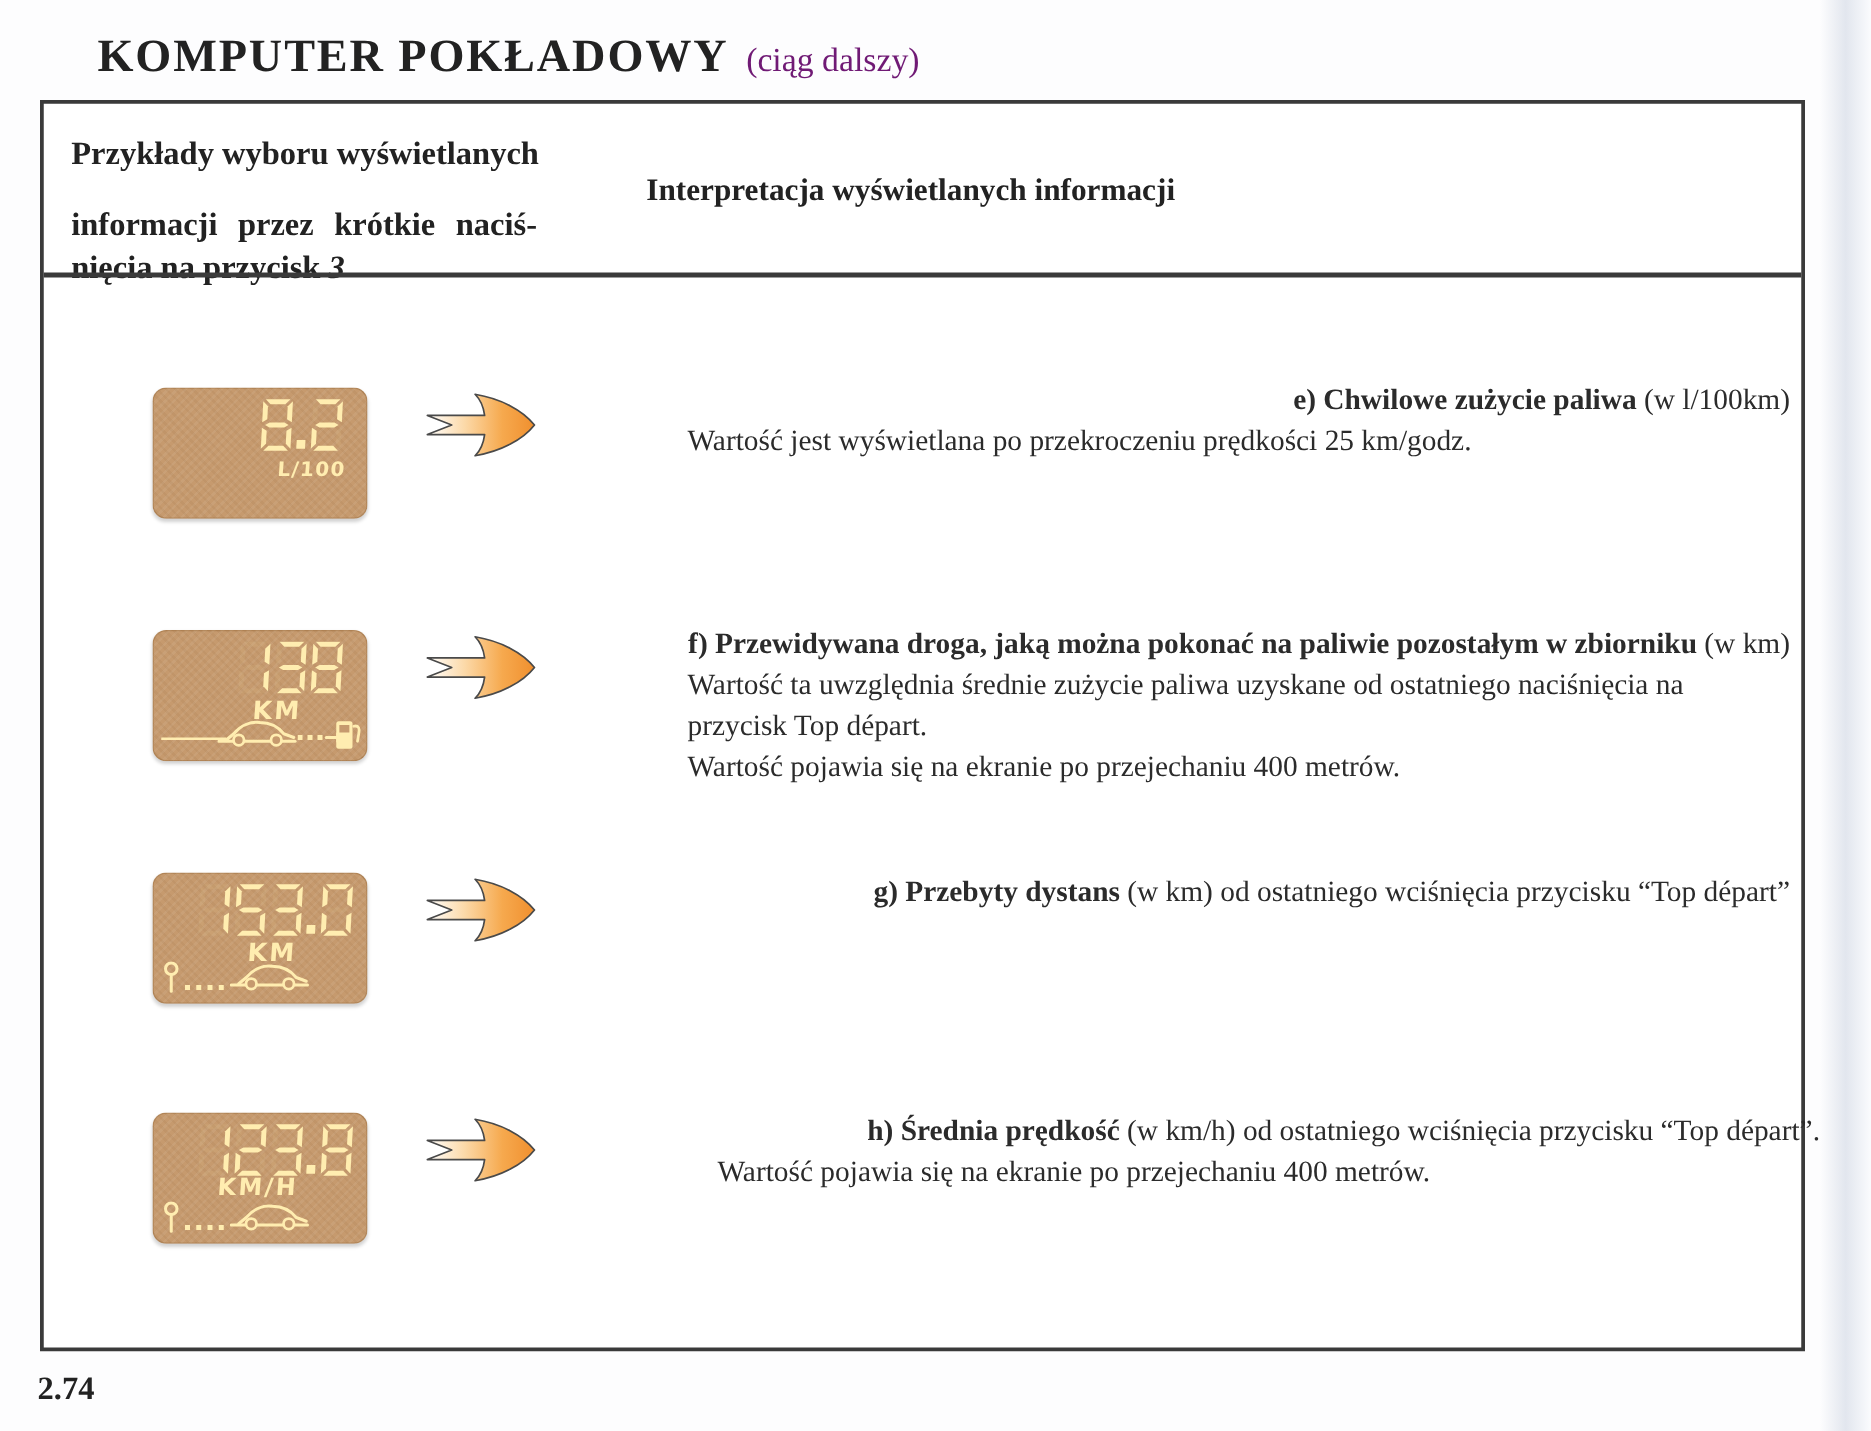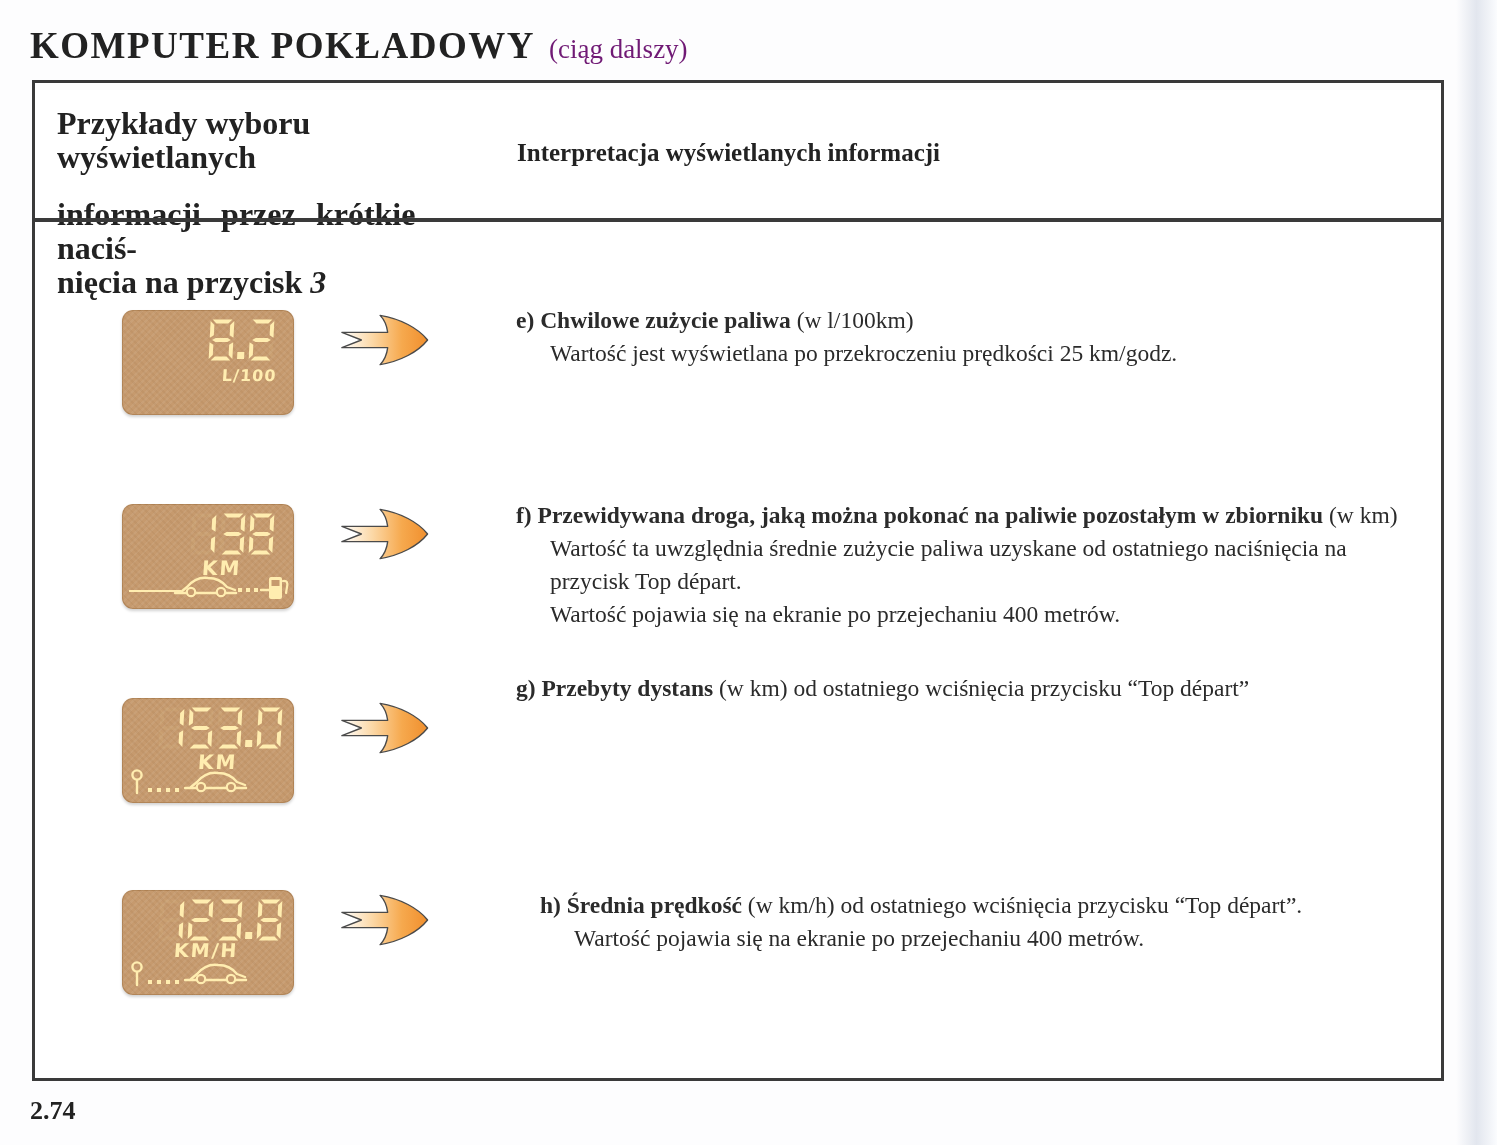--- a/index.html
+++ b/index.html
@@ -18,33 +18,33 @@
   }
   .page-edge-shadow{
     position:absolute; top:0; left:1456px; width:41px; height:1145px;
     background:linear-gradient(90deg, rgba(227,231,238,0) 0%, #e2e6ee 50%, #f3f5f9 85%, #fbfcfe 100%);
   }
   
   .doc-title{
     position:absolute; left:30px; top:24px; white-space:nowrap;
   }
   .doc-title .main{
-    font-size:37px; font-weight:bold; letter-spacing:1.5px; color:#222;
+    font-size:37px; font-weight:bold; letter-spacing:1.5px; color:#222;margin-left:48px;
   }
   .doc-title .suffix{
     font-size:27px; font-weight:normal; margin-left:10px; color:#701a75;
   }
   
   .main-box{
     position:absolute; left:32px; top:80px; width:1412px; height:1001px;
     border:3px solid var(--border); background:#fff;
   }
   .box-header-left{
     position:absolute; left:22px; top:23px; width:400px;
-    font-size:32px; font-weight:bold; line-height:34px; color:#222;
+    font-size:26px; font-weight:bold; line-height:34px; color:#222;
   }
   .box-header-left .l2{word-spacing:0.38em;margin-top:23px;}
   .box-header-left .ref{font-style:italic; font-weight:bold;}
   .box-header-right{
     position:absolute; left:482px; top:56px;
     font-size:25px; font-weight:bold; color:#222;
   }
   .header-divider{
     position:absolute; left:0; top:135px; width:100%; height:4px;
     background:var(--border);
@@ -85,22 +85,22 @@
   .icon-hole{fill:var(--lcd-bg); stroke:var(--lcd-fg); stroke-width:2.2;}
   .lcd-baseline{position:absolute; left:7px; bottom:17px; width:52px; height:2.5px; background:var(--lcd-fg);}
   
   .arrow{position:absolute; left:300px; width:102px; height:56px;}
   .arrow-1{top:229px;} .arrow-2{top:423px;} .arrow-3{top:617px;} .arrow-4{top:809px;}
   
   .desc{
     position:absolute; left:481px; width:916px;
     font-size:23.5px; line-height:33px; color:#2b2b2b;
   }
-  .desc-1{top:221px;} .desc-2{top:416px;} .desc-3{top:589px;} .desc-4{top:806px;margin-left:24px;}
-  .desc .lead{text-indent:-34px; padding-left:34px;}
+  .desc-1{top:221px;} .desc-2{top:416px;} .desc-3{top:615px;} .desc-4{top:806px;margin-left:24px;}
+  .desc .lead{text-indent:-34px; padding-left:34px;text-align:right;}
   .desc .item-label{font-weight:bold;}
   .desc .item-title{font-weight:bold;}
   .desc .body-line{padding-left:34px;}
   
   .page-number{
     position:absolute; left:30px; top:1096px;
     font-size:26px; font-weight:bold; color:#222;
   }
 </style>
 </head>

